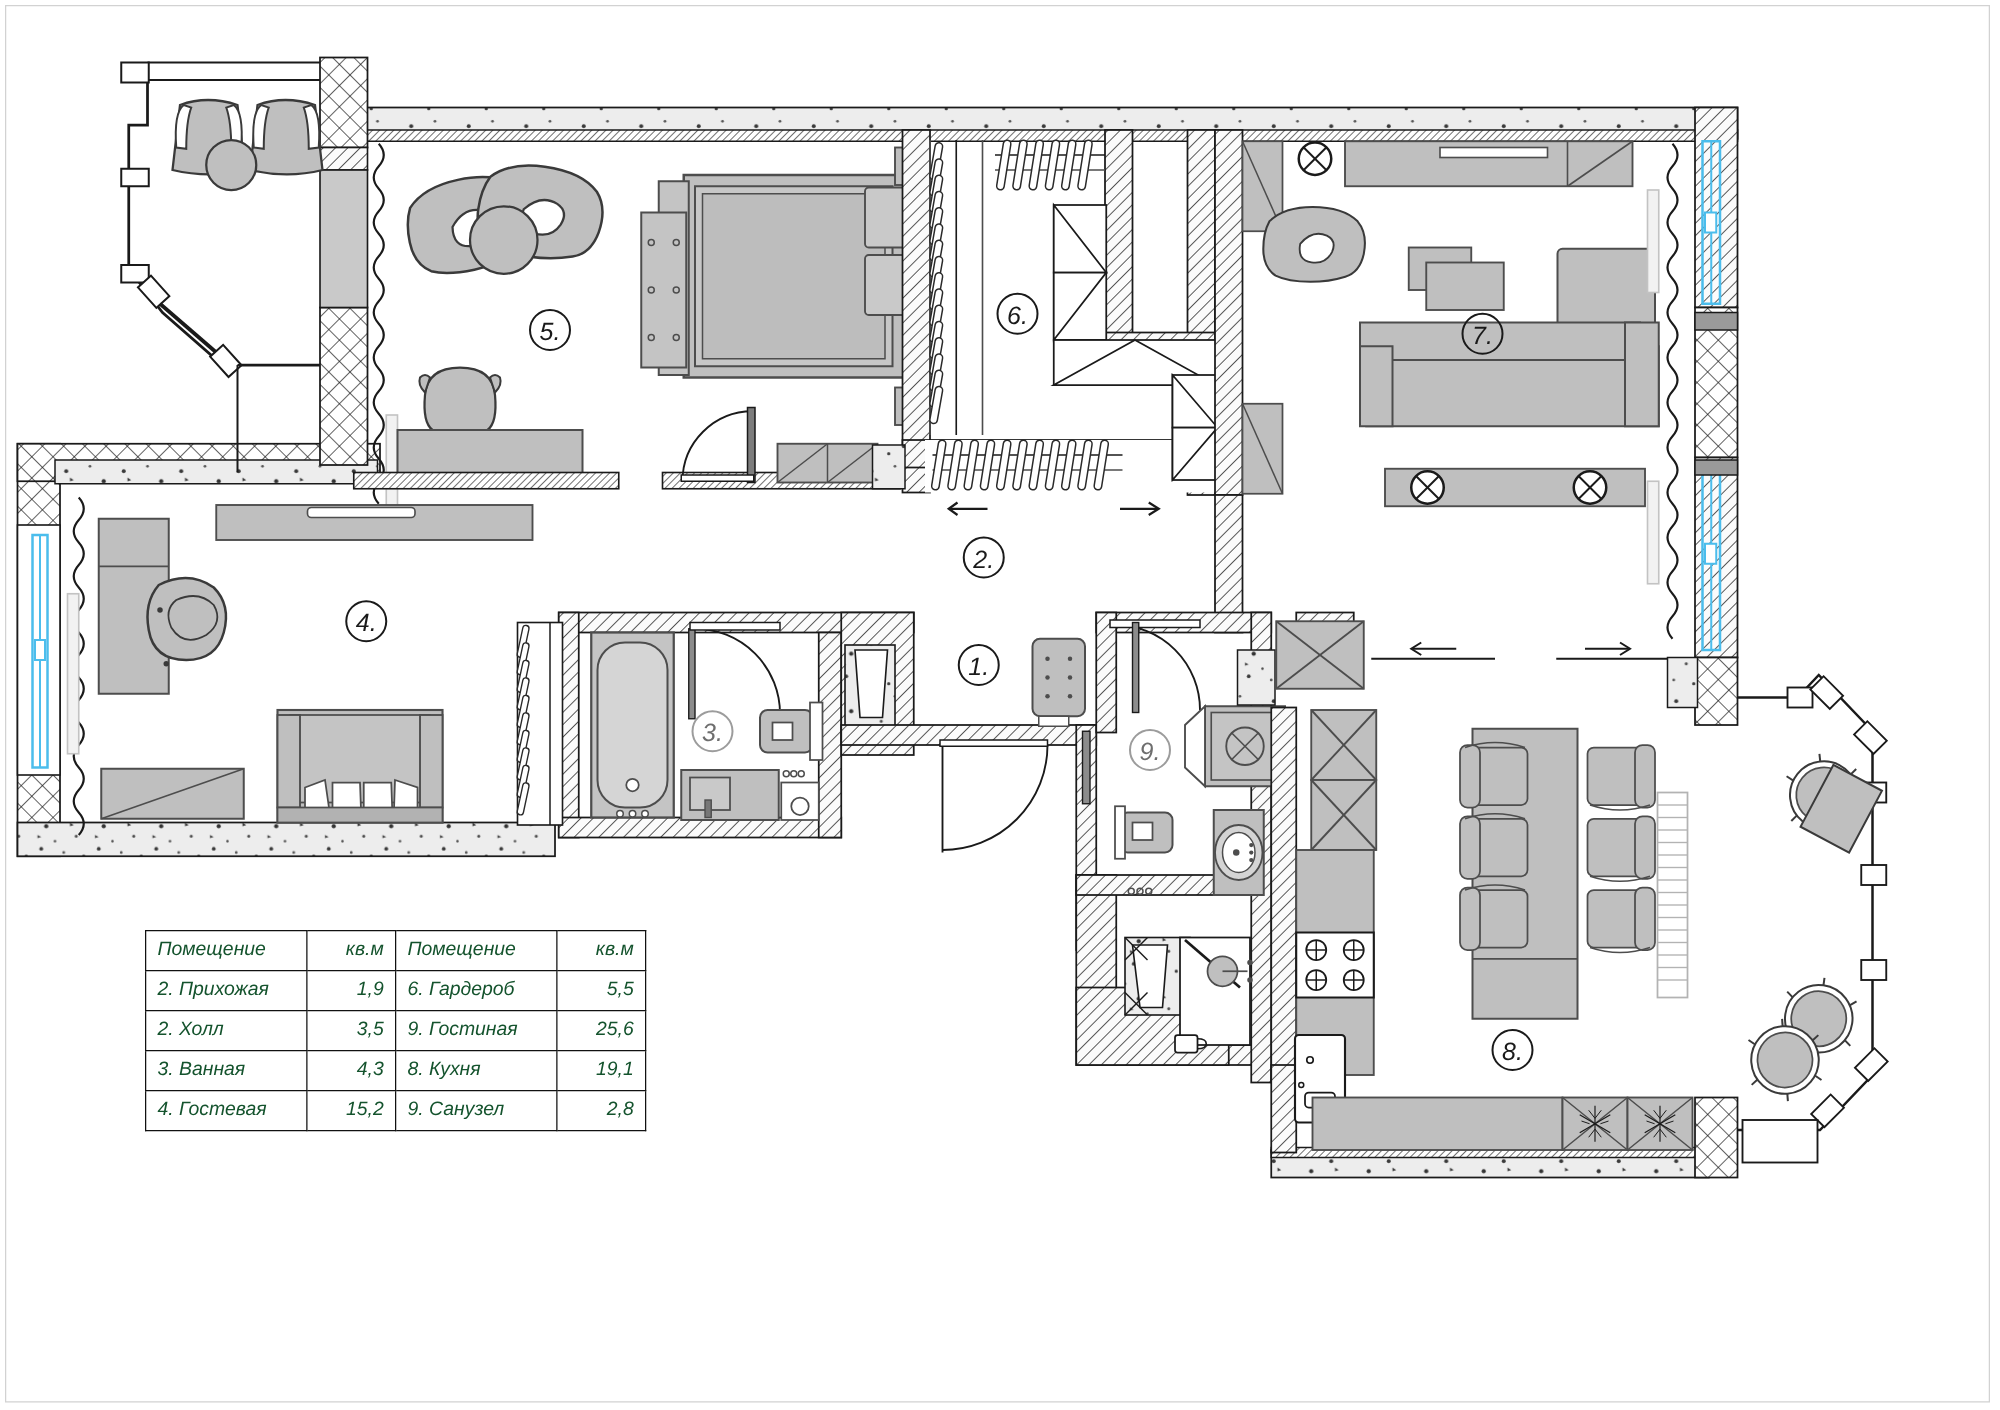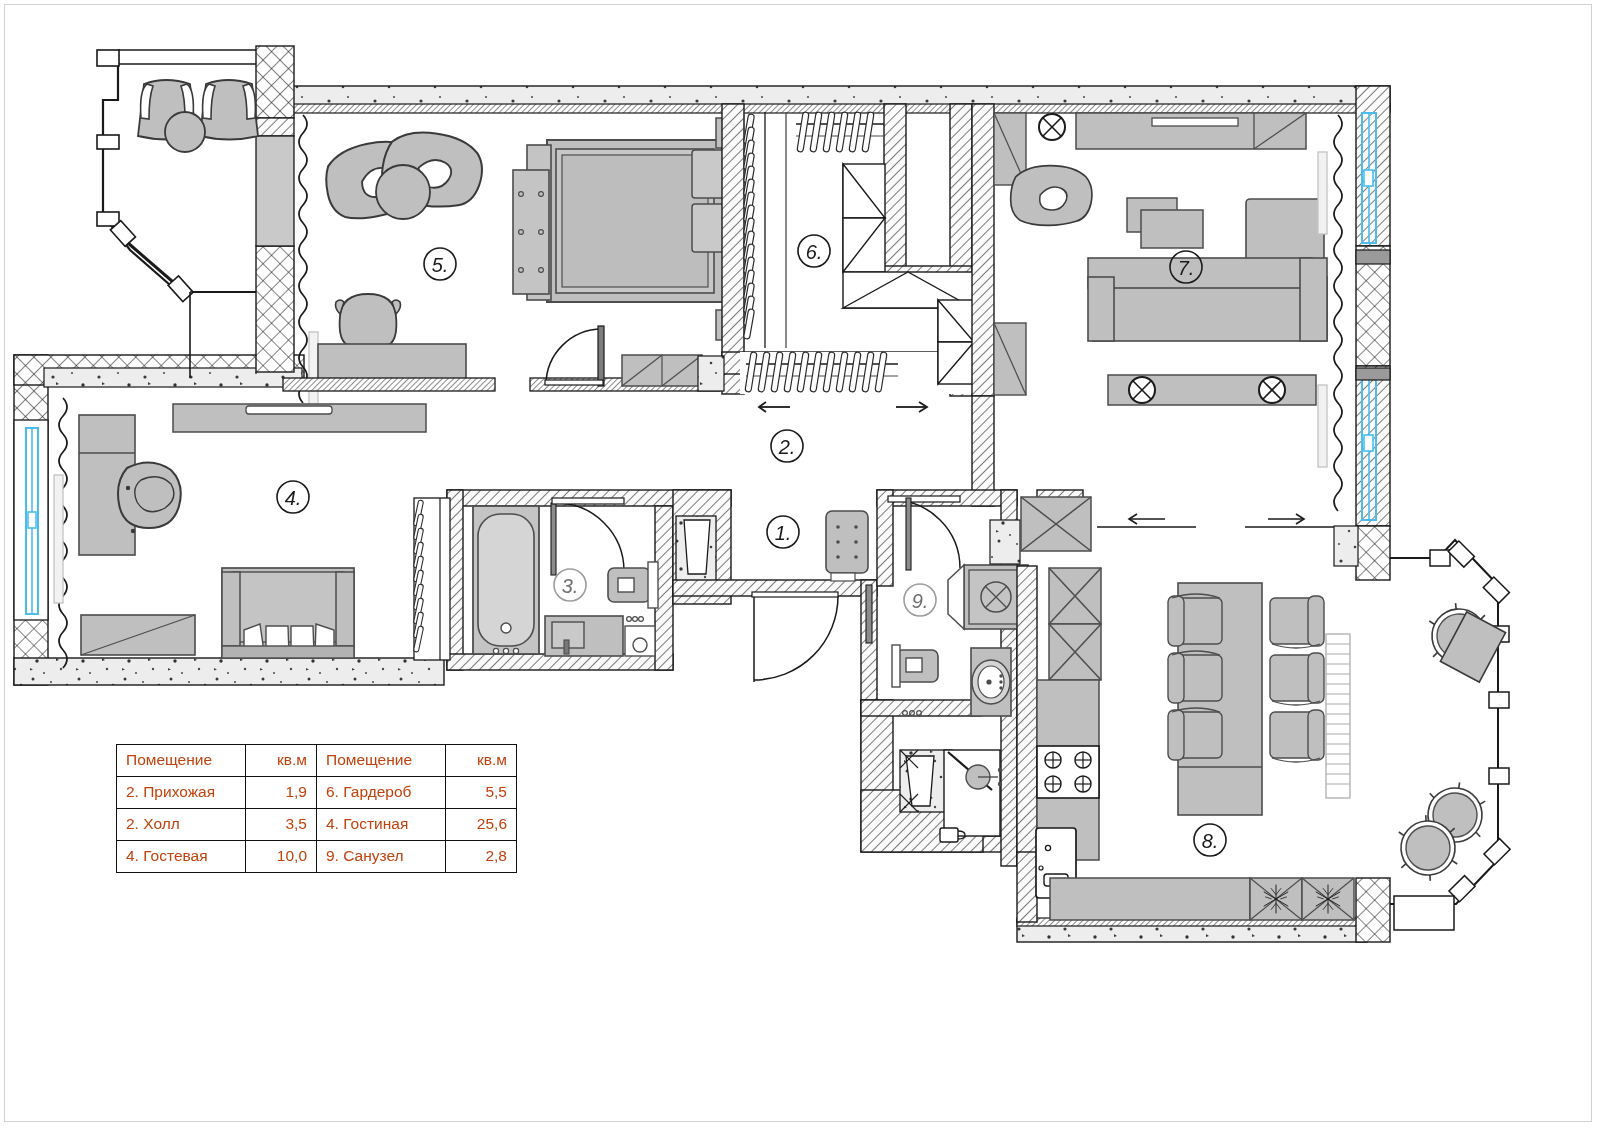--- a/index.html
+++ b/index.html
@@ -15,22 +15,23 @@
     position:absolute;left:4px;top:4px;width:1588px;height:1118px;
     border:1px solid #d2d2d2;box-sizing:border-box;pointer-events:none;
   }
   svg.plan{position:absolute;left:0;top:0;width:1600px;height:1128px;}
 
   
   #legend{
     position:absolute;left:116px;top:744px;
     border-collapse:collapse;
     font-family:"Liberation Sans", sans-serif;
+    font-style:italic;
     font-size:15.5px;
-    color:#c2410c;
+    color:#14532d;
     background:#ffffff;
   }
   #legend td{
     border:1px solid #111;
     padding:6px 9px 7px 9px;
     height:18px;
     white-space:nowrap;
     line-height:1.1;
   }
   #legend td.name{width:110px;text-align:left;}
@@ -766,25 +767,31 @@
       </tr>
       <tr>
         <td class="name">2. Прихожая</td>
         <td class="area">1,9</td>
         <td class="name">6. Гардероб</td>
         <td class="area">5,5</td>
       </tr>
       <tr>
         <td class="name">2. Холл</td>
         <td class="area">3,5</td>
-        <td class="name">4. Гостиная</td>
+        <td class="name">9. Гостиная</td>
         <td class="area">25,6</td>
       </tr>
       <tr>
+        <td class="name">3. Ванная</td>
+        <td class="area">4,3</td>
+        <td class="name">8. Кухня</td>
+        <td class="area">19,1</td>
+      </tr>
+      <tr>
         <td class="name">4. Гостевая</td>
-        <td class="area">10,0</td>
+        <td class="area">15,2</td>
         <td class="name">9. Санузел</td>
         <td class="area">2,8</td>
       </tr>
     </tbody>
   </table>
 
 </div>
 
 </body></html>

